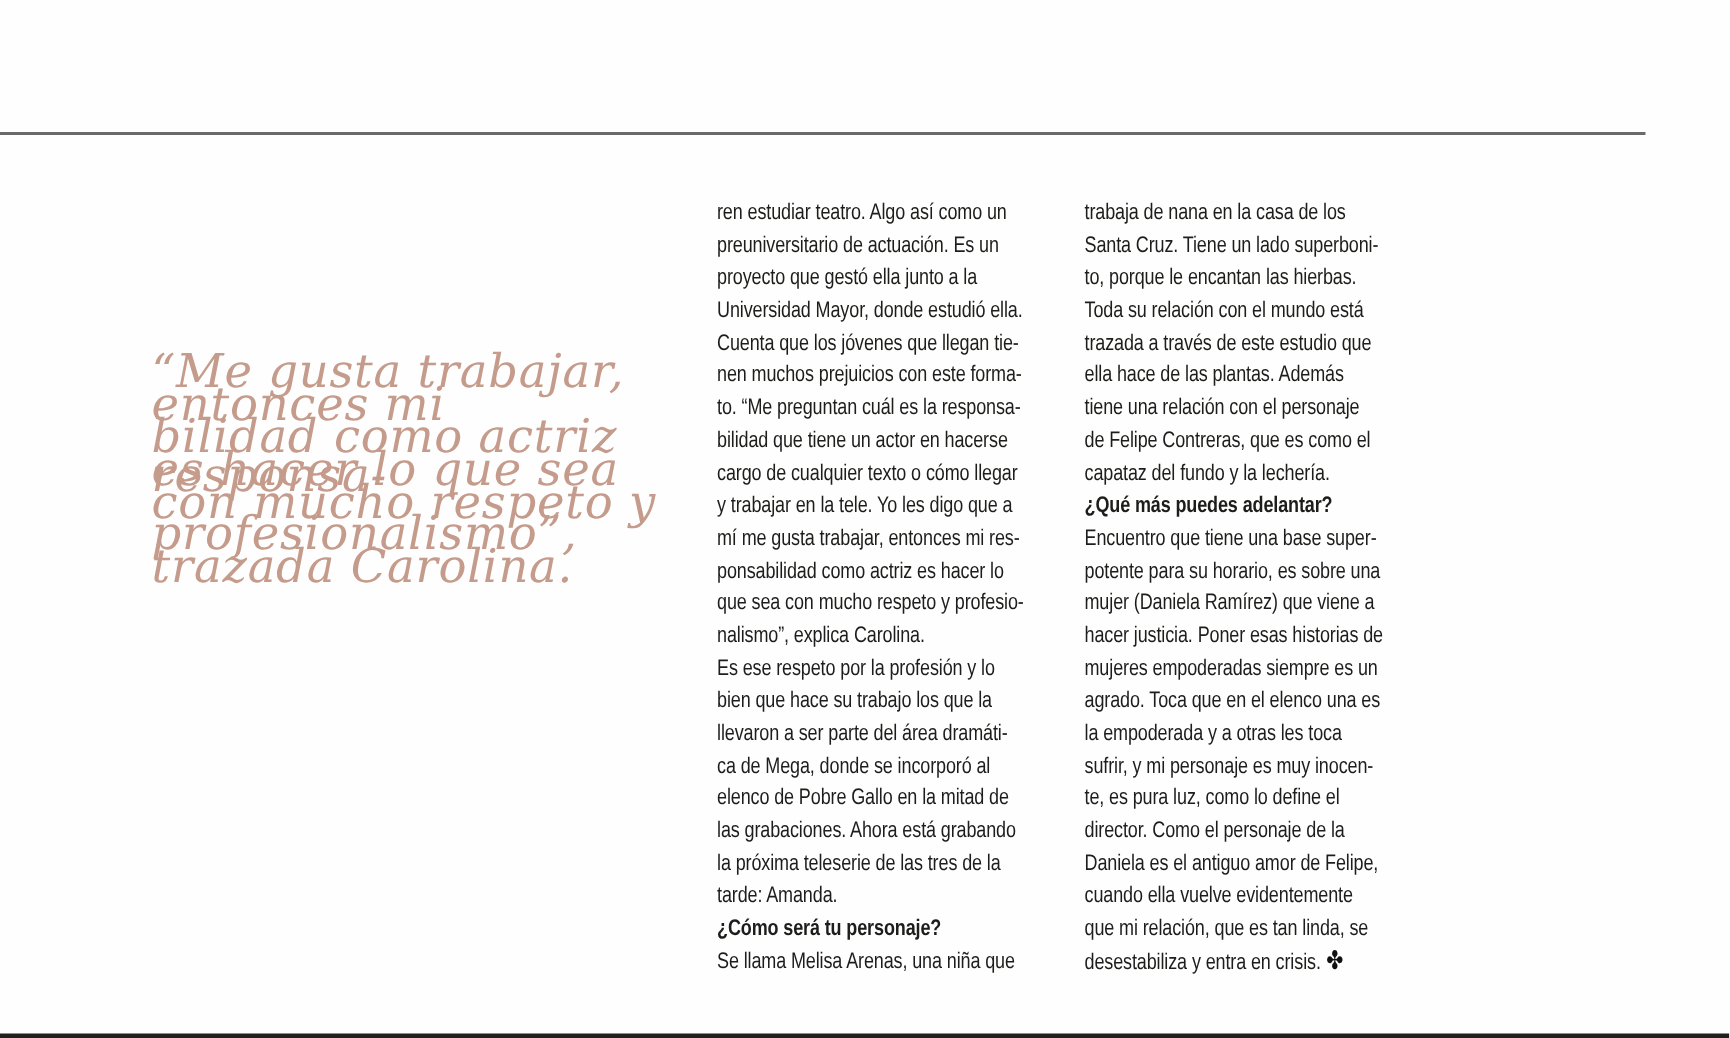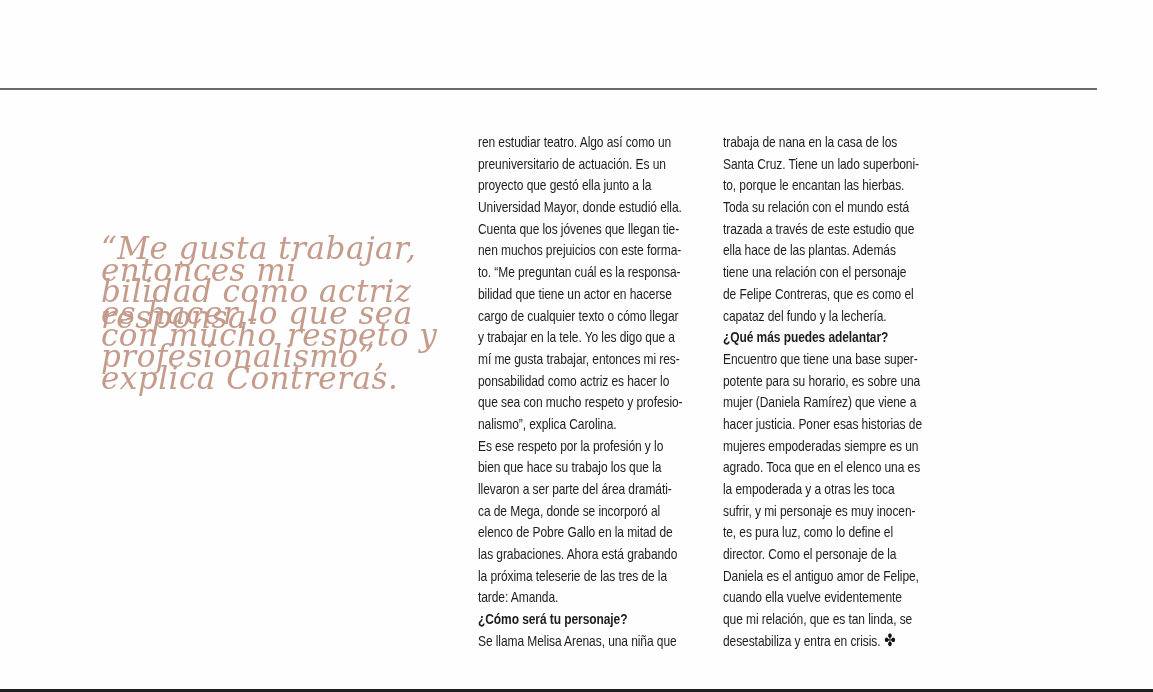--- a/index.html
+++ b/index.html
@@ -74,21 +74,21 @@
 <div class="page" style="background: rgb(254, 254, 254);">
   <div class="top-rule" style="background: rgb(106, 106, 106);"></div>
 
   <div class="pull-quote" style="color: rgb(197, 155, 139);">
       <div class="line">“Me gusta trabajar,</div>
       <div class="line">entonces mi responsa-</div>
       <div class="line">bilidad como actriz</div>
       <div class="line">es hacer lo que sea</div>
       <div class="line">con mucho respeto y</div>
       <div class="line">profesionalismo”,</div>
-      <div class="line">explica Contreras.</div>
+      <div class="line">trazada Carolina.</div>
     </div>
 
   <div class="col col-2">
     <div class="col-text" style="color: rgb(29, 29, 27);">
         <div class="line">trabaja de nana en la casa de los</div>
         <div class="line">Santa Cruz. Tiene un lado superboni-</div>
         <div class="line">to, porque le encantan las hierbas.</div>
         <div class="line">Toda su relación con el mundo está</div>
         <div class="line">trazada a través de este estudio que</div>
         <div class="line">ella hace de las plantas. Además</div>

